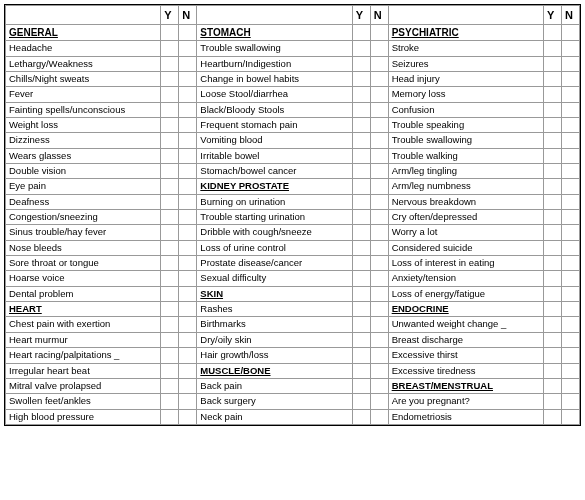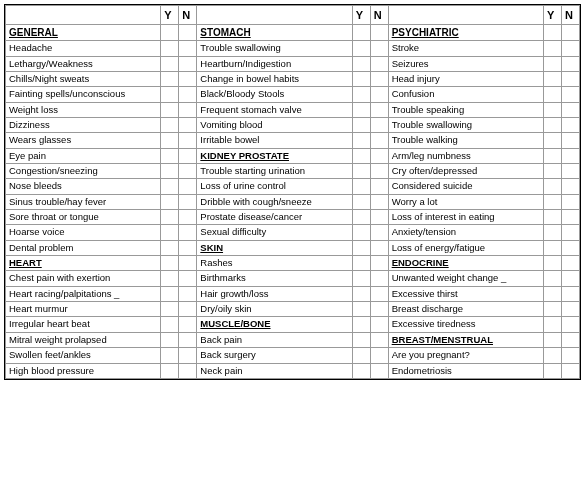--- a/index.html
+++ b/index.html
@@ -114,35 +114,46 @@
           <td class="yn-cell"></td>
           <td class="yn-cell"></td>
           <td colspan="3" class="item-cell">Change in bowel habits</td>
           <td class="yn-cell"></td>
           <td class="yn-cell"></td>
           <td colspan="3" class="item-cell">Head injury</td>
           <td class="yn-cell"></td>
           <td class="yn-cell"></td>
         </tr>
         <tr>
+          <td colspan="3" class="item-cell">Fever</td>
+          <td class="yn-cell"></td>
+          <td class="yn-cell"></td>
+          <td colspan="3" class="item-cell">Loose Stool/diarrhea</td>
+          <td class="yn-cell"></td>
+          <td class="yn-cell"></td>
+          <td colspan="3" class="item-cell">Memory loss</td>
+          <td class="yn-cell"></td>
+          <td class="yn-cell"></td>
+        </tr>
+        <tr>
           <td colspan="3" class="item-cell">Fainting spells/unconscious</td>
           <td class="yn-cell"></td>
           <td class="yn-cell"></td>
           <td colspan="3" class="item-cell">Black/Bloody Stools</td>
           <td class="yn-cell"></td>
           <td class="yn-cell"></td>
           <td colspan="3" class="item-cell">Confusion</td>
           <td class="yn-cell"></td>
           <td class="yn-cell"></td>
         </tr>
         <tr>
           <td colspan="3" class="item-cell">Weight loss</td>
           <td class="yn-cell"></td>
           <td class="yn-cell"></td>
-          <td colspan="3" class="item-cell">Frequent stomach valve</td>
+          <td colspan="3" class="item-cell">Frequent stomach pain</td>
           <td class="yn-cell"></td>
           <td class="yn-cell"></td>
           <td colspan="3" class="item-cell">Trouble speaking</td>
           <td class="yn-cell"></td>
           <td class="yn-cell"></td>
         </tr>
         <tr>
           <td colspan="3" class="item-cell">Dizziness</td>
           <td class="yn-cell"></td>
           <td class="yn-cell"></td>
@@ -158,64 +169,86 @@
           <td class="yn-cell"></td>
           <td class="yn-cell"></td>
           <td colspan="3" class="item-cell">Irritable bowel</td>
           <td class="yn-cell"></td>
           <td class="yn-cell"></td>
           <td colspan="3" class="item-cell">Trouble walking</td>
           <td class="yn-cell"></td>
           <td class="yn-cell"></td>
         </tr>
         <tr>
+          <td colspan="3" class="item-cell">Double vision</td>
+          <td class="yn-cell"></td>
+          <td class="yn-cell"></td>
+          <td colspan="3" class="item-cell">Stomach/bowel cancer</td>
+          <td class="yn-cell"></td>
+          <td class="yn-cell"></td>
+          <td colspan="3" class="item-cell">Arm/leg tingling</td>
+          <td class="yn-cell"></td>
+          <td class="yn-cell"></td>
+        </tr>
+        <tr>
           <td colspan="3" class="item-cell">Eye pain</td>
           <td class="yn-cell"></td>
           <td class="yn-cell"></td>
           <td colspan="3" class="item-cell section-header">KIDNEY PROSTATE</td>
           <td class="yn-cell"></td>
           <td class="yn-cell"></td>
           <td colspan="3" class="item-cell">Arm/leg numbness</td>
           <td class="yn-cell"></td>
           <td class="yn-cell"></td>
         </tr>
         <tr>
+          <td colspan="3" class="item-cell">Deafness</td>
+          <td class="yn-cell"></td>
+          <td class="yn-cell"></td>
+          <td colspan="3" class="item-cell">Burning on urination</td>
+          <td class="yn-cell"></td>
+          <td class="yn-cell"></td>
+          <td colspan="3" class="item-cell">Nervous breakdown</td>
+          <td class="yn-cell"></td>
+          <td class="yn-cell"></td>
+        </tr>
+        <tr>
           <td colspan="3" class="item-cell">Congestion/sneezing</td>
           <td class="yn-cell"></td>
           <td class="yn-cell"></td>
           <td colspan="3" class="item-cell">Trouble starting urination</td>
           <td class="yn-cell"></td>
           <td class="yn-cell"></td>
           <td colspan="3" class="item-cell">Cry often/depressed</td>
           <td class="yn-cell"></td>
           <td class="yn-cell"></td>
         </tr>
         <tr>
+          <td colspan="3" class="item-cell">Sinus trouble/hay fever</td>
+          <td class="yn-cell"></td>
+          <td class="yn-cell"></td>
+          <td colspan="3" class="item-cell">Dribble with cough/sneeze</td>
+          <td class="yn-cell"></td>
+          <td class="yn-cell"></td>
+          <td colspan="3" class="item-cell">Worry a lot</td>
+          <td class="yn-cell"></td>
+          <td class="yn-cell"></td>
+        </tr>
+        <tr>
           <td colspan="3" class="item-cell">Nose bleeds</td>
           <td class="yn-cell"></td>
           <td class="yn-cell"></td>
           <td colspan="3" class="item-cell">Loss of urine control</td>
           <td class="yn-cell"></td>
           <td class="yn-cell"></td>
           <td colspan="3" class="item-cell">Considered suicide</td>
           <td class="yn-cell"></td>
           <td class="yn-cell"></td>
         </tr>
         <tr>
-          <td colspan="3" class="item-cell">Sinus trouble/hay fever</td>
-          <td class="yn-cell"></td>
-          <td class="yn-cell"></td>
-          <td colspan="3" class="item-cell">Dribble with cough/sneeze</td>
-          <td class="yn-cell"></td>
-          <td class="yn-cell"></td>
-          <td colspan="3" class="item-cell">Worry a lot</td>
-          <td class="yn-cell"></td>
-          <td class="yn-cell"></td>
-        </tr>
-        <tr>
           <td colspan="3" class="item-cell">Sore throat or tongue</td>
           <td class="yn-cell"></td>
           <td class="yn-cell"></td>
           <td colspan="3" class="item-cell">Prostate disease/cancer</td>
           <td class="yn-cell"></td>
           <td class="yn-cell"></td>
           <td colspan="3" class="item-cell">Loss of interest in eating</td>
           <td class="yn-cell"></td>
           <td class="yn-cell"></td>
         </tr>
@@ -257,54 +290,54 @@
           <td class="yn-cell"></td>
           <td class="yn-cell"></td>
           <td colspan="3" class="item-cell">Birthmarks</td>
           <td class="yn-cell"></td>
           <td class="yn-cell"></td>
           <td colspan="3" class="item-cell">Unwanted weight change _</td>
           <td class="yn-cell"></td>
           <td class="yn-cell"></td>
         </tr>
         <tr>
+          <td colspan="3" class="item-cell">Heart murmur</td>
+          <td class="yn-cell"></td>
+          <td class="yn-cell"></td>
+          <td colspan="3" class="item-cell">Dry/oily skin</td>
+          <td class="yn-cell"></td>
+          <td class="yn-cell"></td>
+          <td colspan="3" class="item-cell">Breast discharge</td>
+          <td class="yn-cell"></td>
+          <td class="yn-cell"></td>
+        </tr>
+        <tr>
           <td colspan="3" class="item-cell">Heart racing/palpitations _</td>
           <td class="yn-cell"></td>
           <td class="yn-cell"></td>
           <td colspan="3" class="item-cell">Hair growth/loss</td>
           <td class="yn-cell"></td>
           <td class="yn-cell"></td>
           <td colspan="3" class="item-cell">Excessive thirst</td>
           <td class="yn-cell"></td>
           <td class="yn-cell"></td>
         </tr>
         <tr>
-          <td colspan="3" class="item-cell">Heart murmur</td>
-          <td class="yn-cell"></td>
-          <td class="yn-cell"></td>
-          <td colspan="3" class="item-cell">Dry/oily skin</td>
-          <td class="yn-cell"></td>
-          <td class="yn-cell"></td>
-          <td colspan="3" class="item-cell">Breast discharge</td>
-          <td class="yn-cell"></td>
-          <td class="yn-cell"></td>
-        </tr>
-        <tr>
           <td colspan="3" class="item-cell">Irregular heart beat</td>
           <td class="yn-cell"></td>
           <td class="yn-cell"></td>
           <td colspan="3" class="item-cell section-header">MUSCLE/BONE</td>
           <td class="yn-cell"></td>
           <td class="yn-cell"></td>
           <td colspan="3" class="item-cell">Excessive tiredness</td>
           <td class="yn-cell"></td>
           <td class="yn-cell"></td>
         </tr>
         <tr>
-          <td colspan="3" class="item-cell">Mitral weight prolapsed</td>
+          <td colspan="3" class="item-cell">Mitral valve prolapsed</td>
           <td class="yn-cell"></td>
           <td class="yn-cell"></td>
           <td colspan="3" class="item-cell">Back pain</td>
           <td class="yn-cell"></td>
           <td class="yn-cell"></td>
           <td colspan="3" class="item-cell section-header">BREAST/MENSTRUAL</td>
           <td class="yn-cell"></td>
           <td class="yn-cell"></td>
         </tr>
         <tr>

